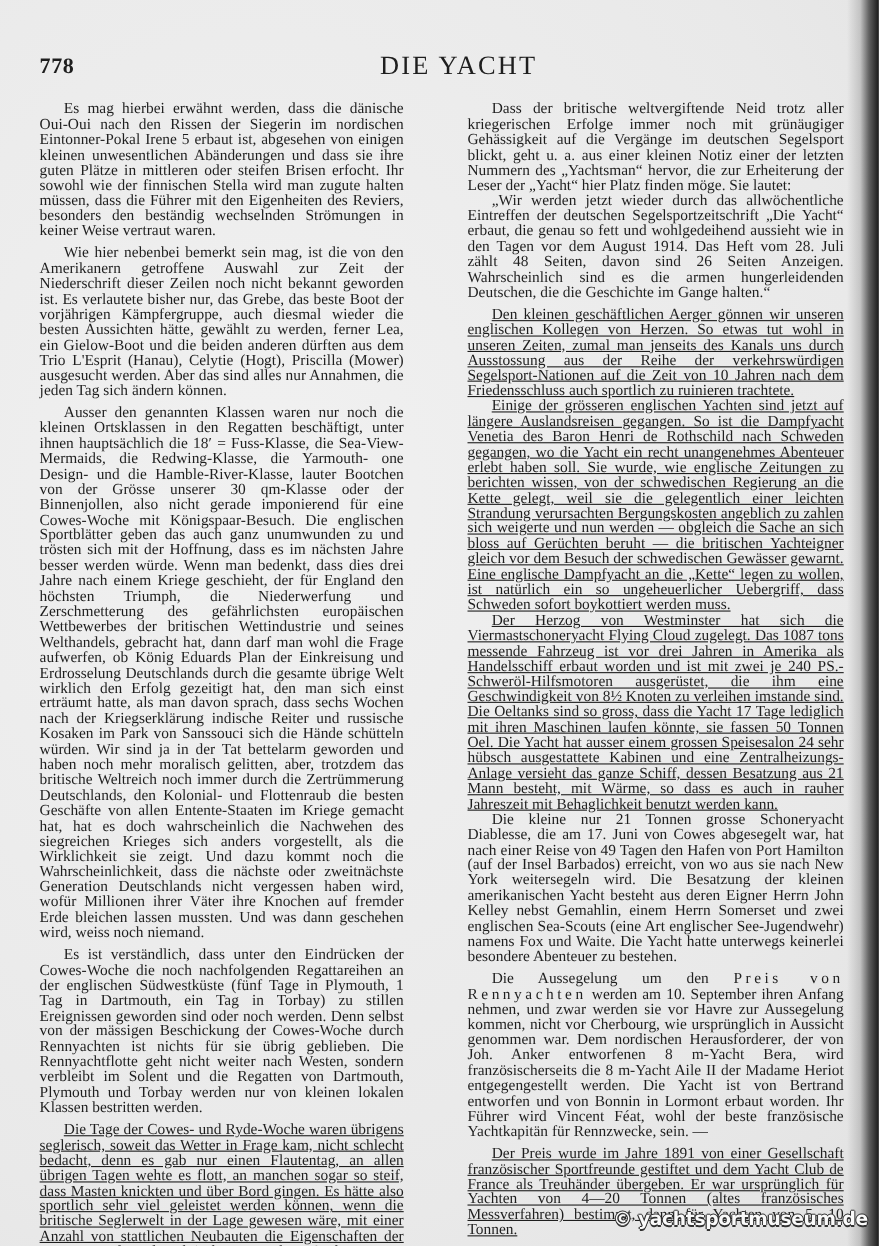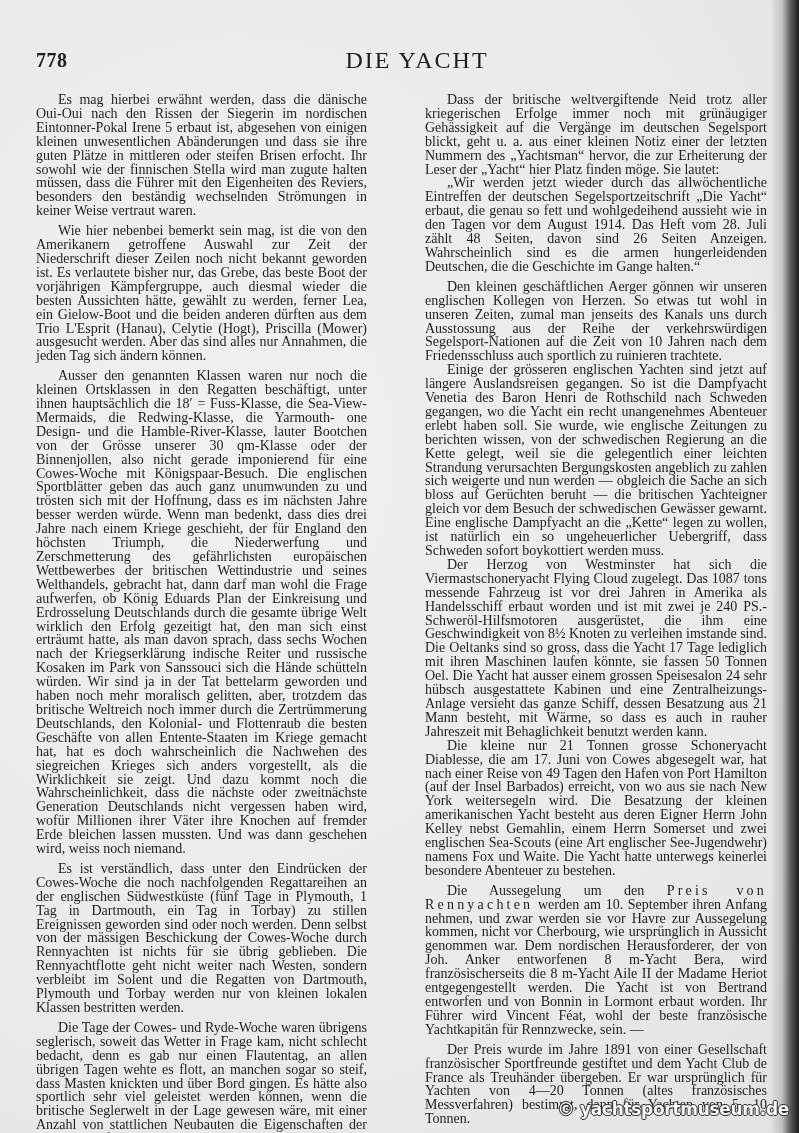--- a/index.html
+++ b/index.html
@@ -29,21 +29,21 @@
     }
     .column {
       position: absolute; top: 93px;
       font-size: 14px; line-height: 13.9px;
       text-align: justify; hyphens: manual;
     }
     .col-left  { left: 36px;  width: 331px; }
     .col-right { left: 396px; width: 342px; margin-left: 29px; }
     .column p { margin: 0 0 6px 0; text-indent: 22px; }
     .column p.quote { margin-bottom: 0; }
-    .column p.tight { margin-bottom: 0; }
+    .column p.tight { margin-bottom: 0; text-decoration: underline; }
     .spaced { letter-spacing: 3.2px; }
     .watermark {
       position: absolute; right: 10px; bottom: 14px;
       font-family: "DejaVu Sans", sans-serif; font-weight: bold;
       font-size: 17px; color: #fafafa; letter-spacing: -0.3px;
       text-shadow: 0 0 1px #222, 1px 0 0 #333, -1px 0 0 #333, 0 1px 0 #333, 0 -1px 0 #333;
     }
   </style>
 </head>
 <body>

